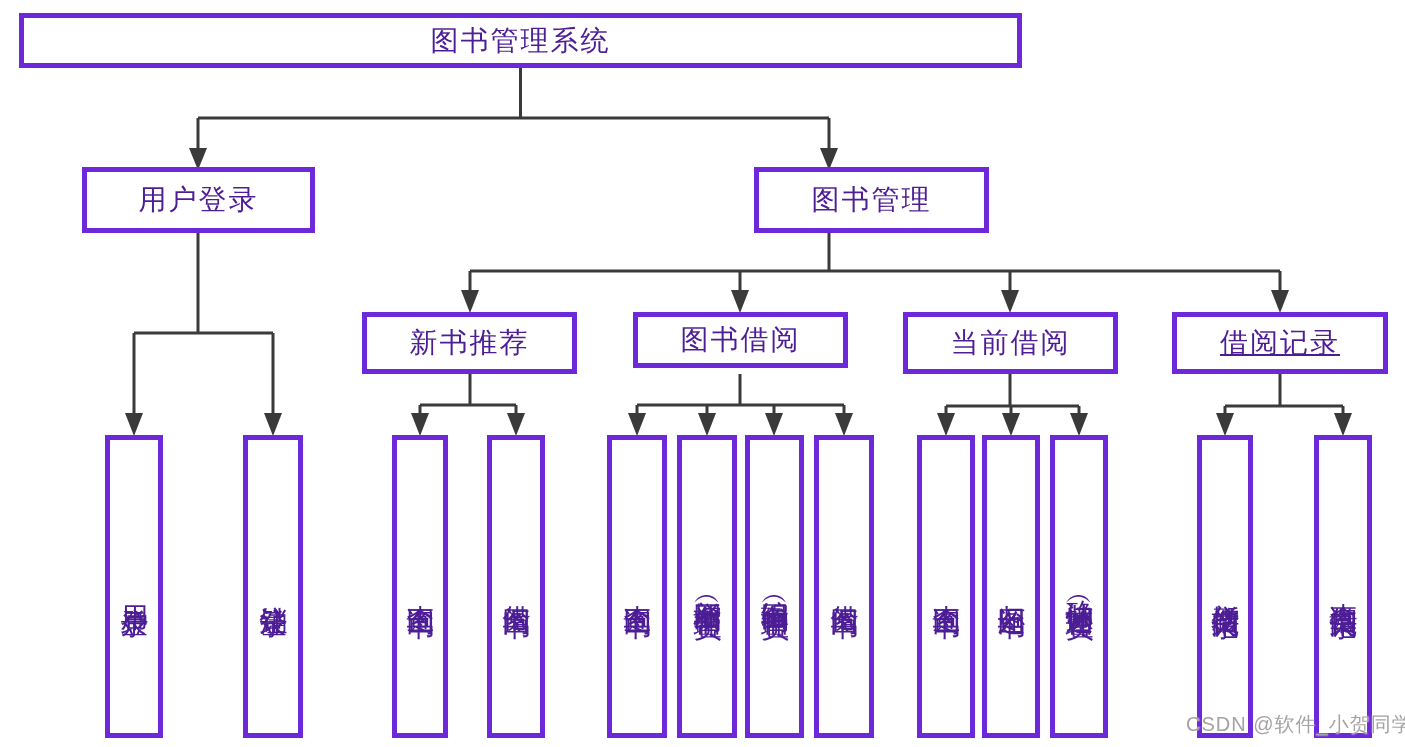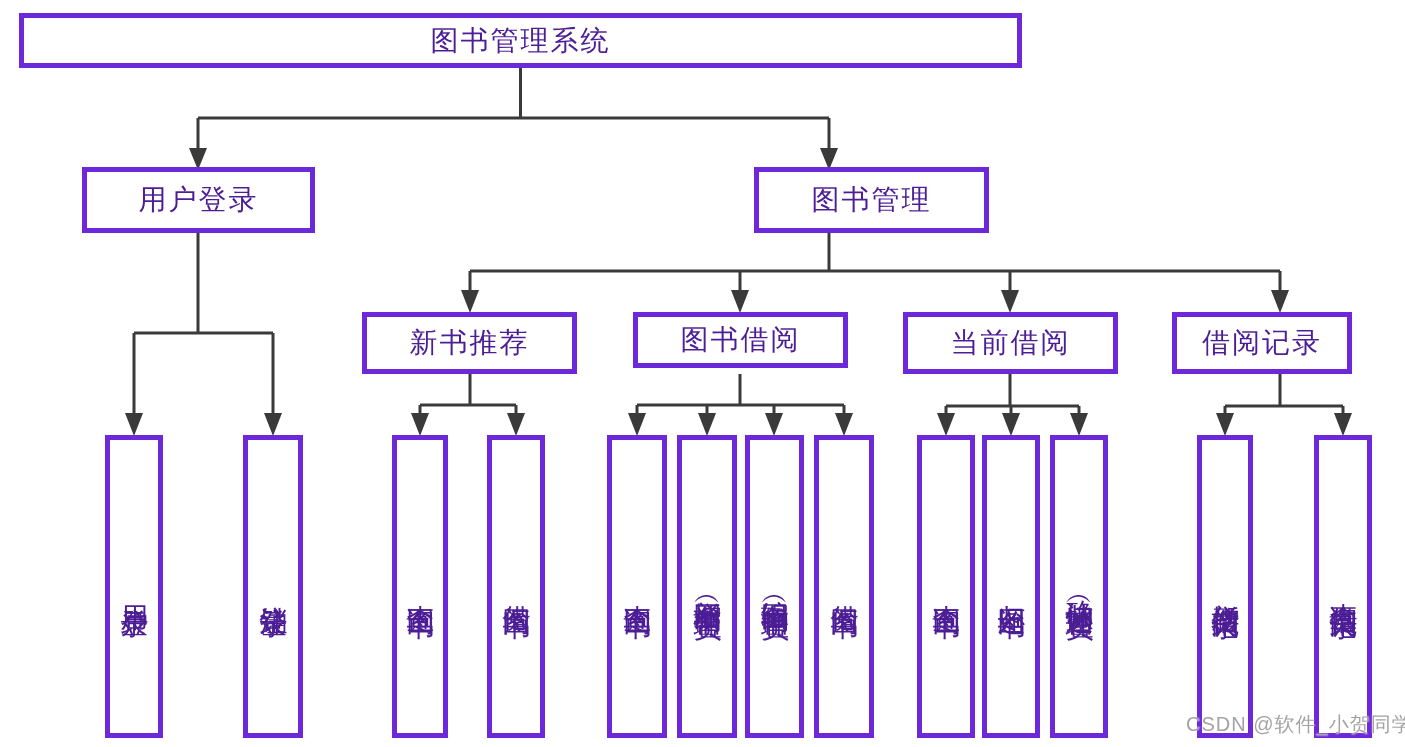--- a/index.html
+++ b/index.html
@@ -132,21 +132,21 @@
 
   <div class="node" style="left:362px; top:312px; width:215px; height:62px;font-family:Liberation Serif, serif;">
     <span class="h-label">新书推荐</span>
   </div>
   <div class="node" style="left:633px; top:312px; width:215px; height:56px;">
     <span class="h-label">图书借阅</span>
   </div>
   <div class="node" style="left:903px; top:312px; width:215px; height:62px;">
     <span class="h-label">当前借阅</span>
   </div>
-  <div class="node" style="left:1172px; top:312px; width:180px; height:62px;">
+  <div class="node" style="left:1172px; top:312px; width:216px; height:62px;text-decoration:underline;">
     <span class="h-label">借阅记录</span>
   </div>
 
   <div class="node" style="left:105px; top:435px; width:58px; height:303px;">
     <span class="v-label">用户登录</span>
   </div>
   <div class="node" style="left:243px; top:435px; width:60px; height:303px;">
     <span class="v-label">注销登录</span>
   </div>
 

